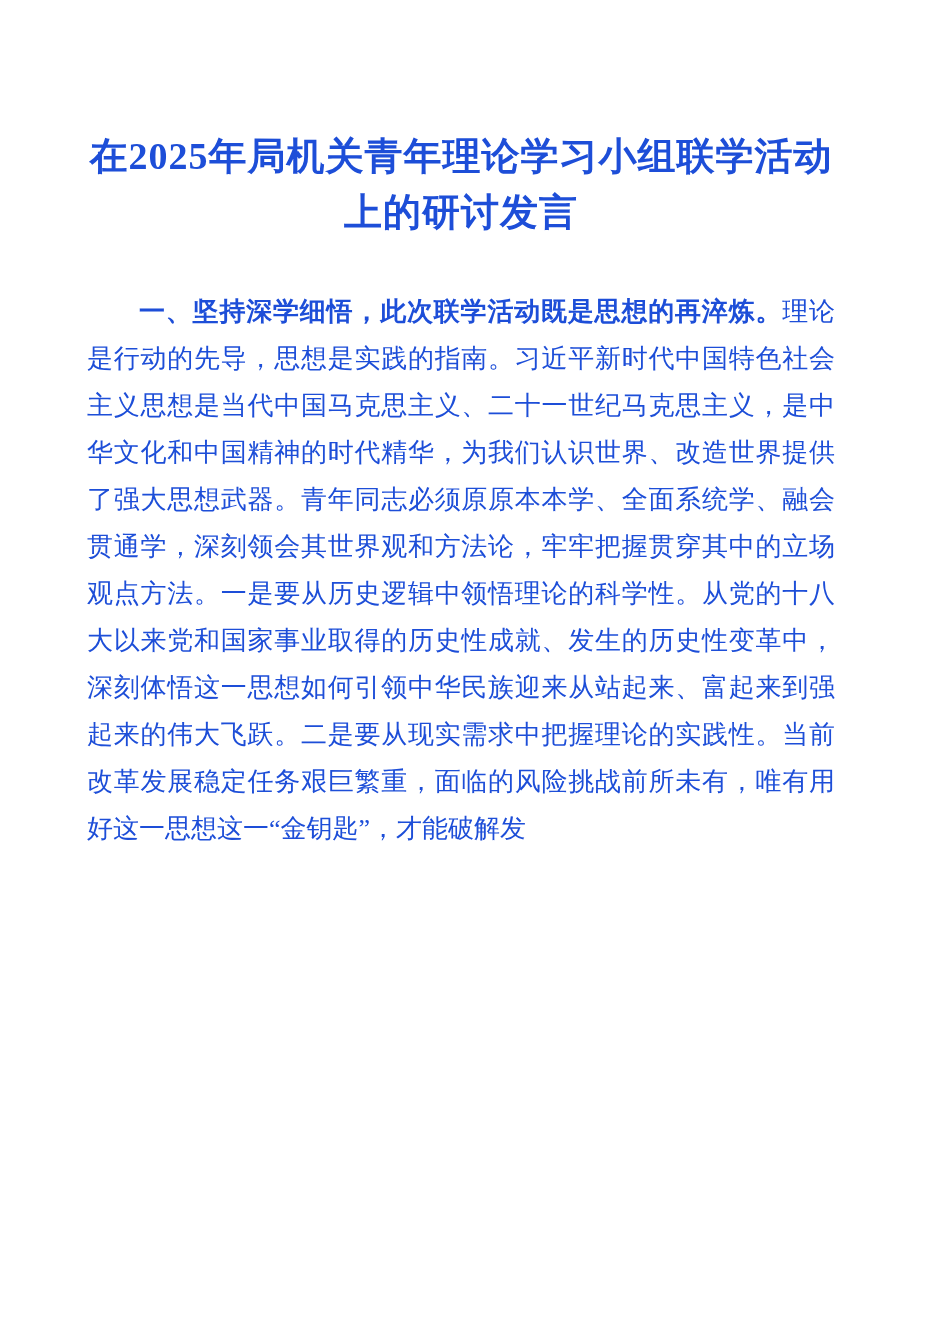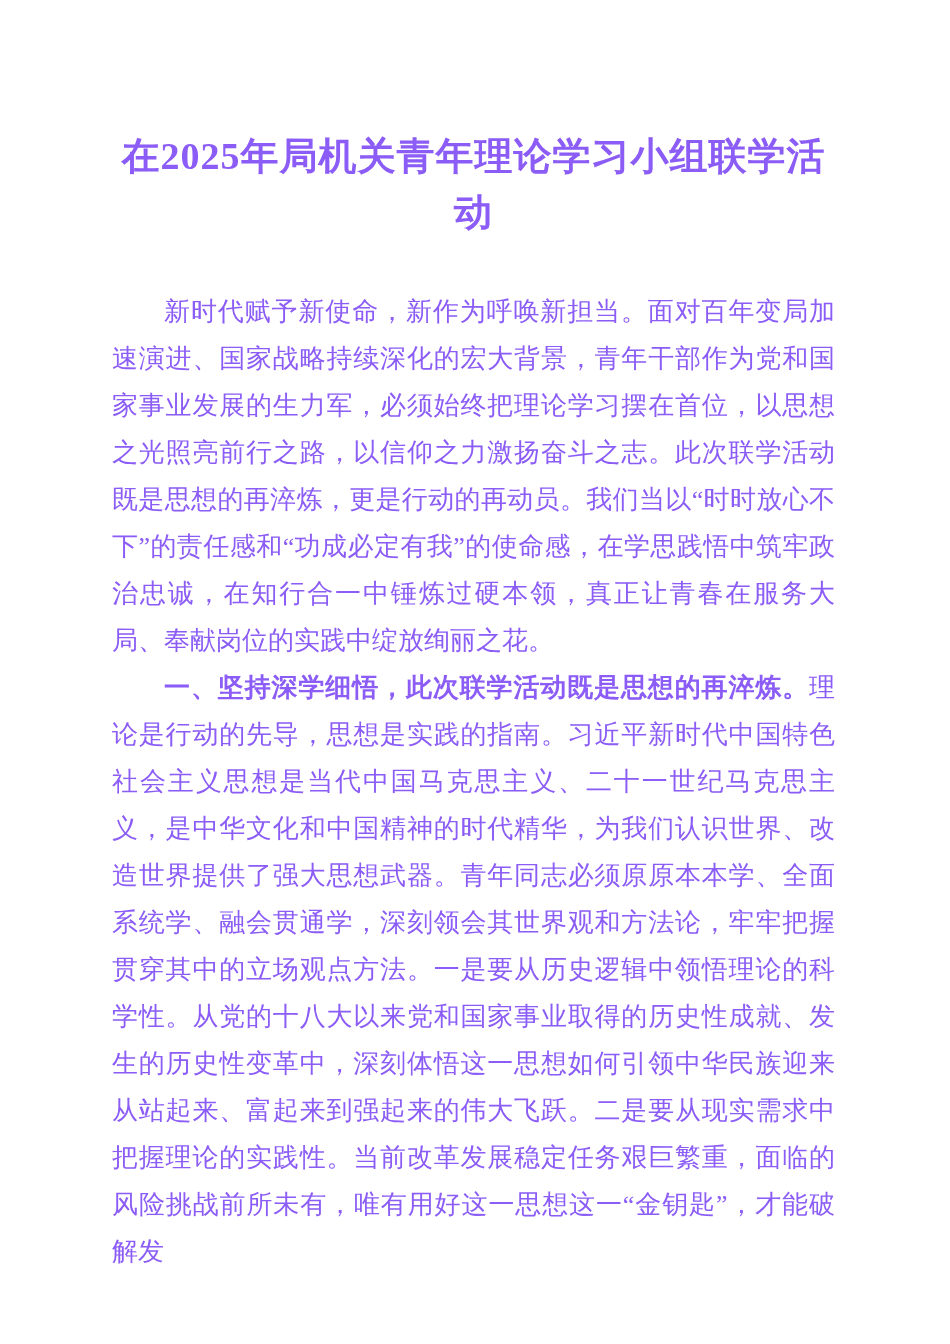--- a/index.html
+++ b/index.html
@@ -6,24 +6,24 @@
     margin: 0;
     padding: 0;
     background: #ffffff;
   }
   .page {
     position: relative;
     width: 950px;
     height: 1344px;
     background: #ffffff;
     box-sizing: border-box;
-    padding: 128px 115px 0 112px;
+    padding: 128px 115px 0 87px;
     overflow: hidden;
     font-family: "Liberation Serif", "DejaVu Serif", serif;
-    color: #8b5cf6;
+    color: #1d4ed8;
   }
   .doc-title {
     margin: 0 0 48px 0;
     font-size: 38px;
     font-weight: bold;
     line-height: 1.48;
     text-align: center;
     letter-spacing: 1px;
   }
   .doc-title .title-line {
@@ -43,27 +43,25 @@
     font-weight: bold;
   }
 </style>
 </head>
 <body>
 
 <div class="page">
 
   <h1 class="doc-title">
     <span class="title-line">在2025年局机关青年理论学习小组联学活动</span>
+    <span class="title-line">上的研讨发言</span>
   </h1>
 
   <div class="body-text">
 
-    <p class="para">
-      <span>新时代赋予新使命，新作为呼唤新担当。面对百年变局加速演进、国家战略持续深化的宏大背景，青年干部作为党和国家事业发展的生力军，必须始终把理论学习摆在首位，以思想之光照亮前行之路，以信仰之力激扬奋斗之志。此次联学活动既是思想的再淬炼，更是行动的再动员。我们当以“时时放心不下”的责任感和“功成必定有我”的使命感，在学思践悟中筑牢政治忠诚，在知行合一中锤炼过硬本领，真正让青春在服务大局、奉献岗位的实践中绽放绚丽之花。</span>
-    </p>
 
     <p class="para">
       <span class="lead">一、坚持深学细悟，此次联学活动既是思想的再淬炼。</span><span>理论是行动的先导，思想是实践的指南。习近平新时代中国特色社会主义思想是当代中国马克思主义、二十一世纪马克思主义，是中华文化和中国精神的时代精华，为我们认识世界、改造世界提供了强大思想武器。青年同志必须原原本本学、全面系统学、融会贯通学，深刻领会其世界观和方法论，牢牢把握贯穿其中的立场观点方法。一是要从历史逻辑中领悟理论的科学性。从党的十八大以来党和国家事业取得的历史性成就、发生的历史性变革中，深刻体悟这一思想如何引领中华民族迎来从站起来、富起来到强起来的伟大飞跃。二是要从现实需求中把握理论的实践性。当前改革发展稳定任务艰巨繁重，面临的风险挑战前所未有，唯有用好这一思想这一“金钥匙”，才能破解发</span>
     </p>
 
   </div>
 
 </div>
 
 </body></html>

